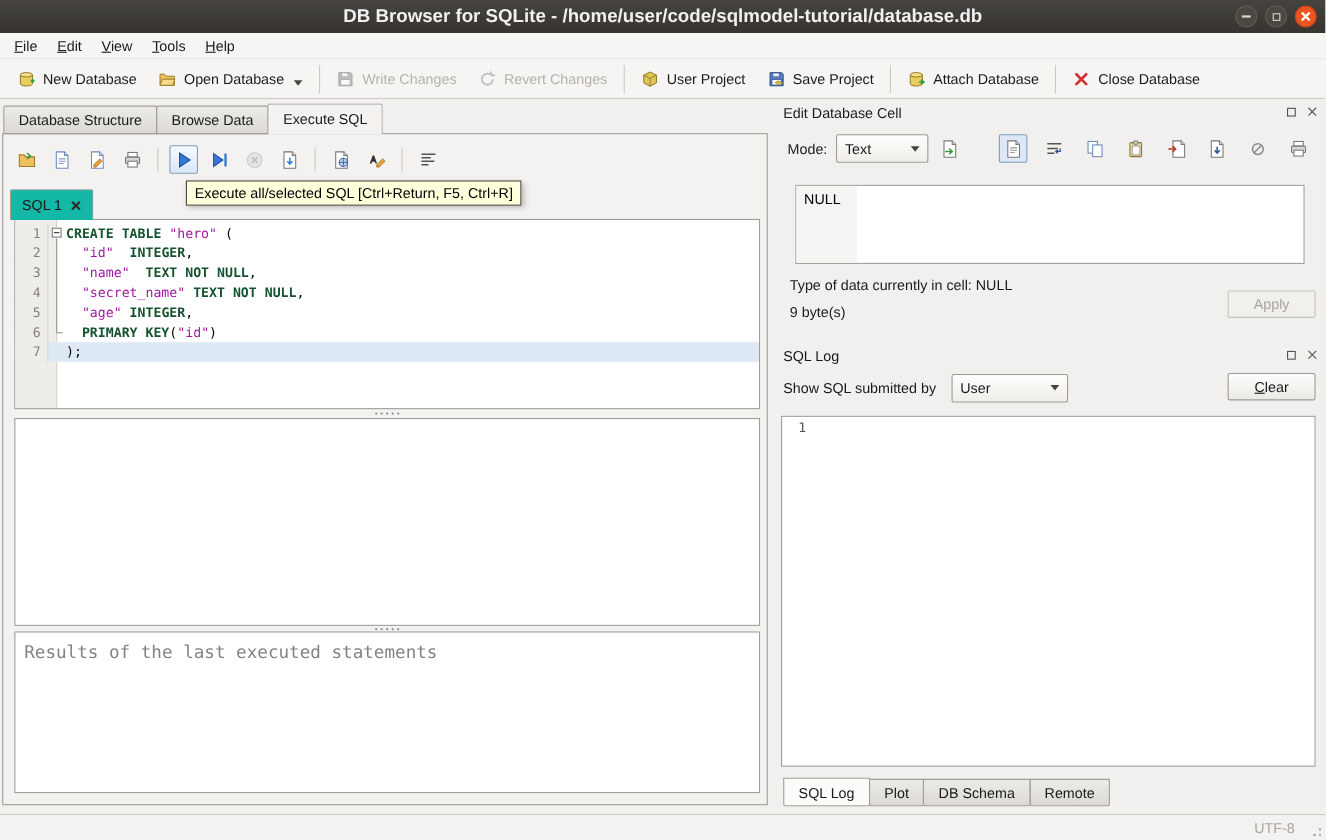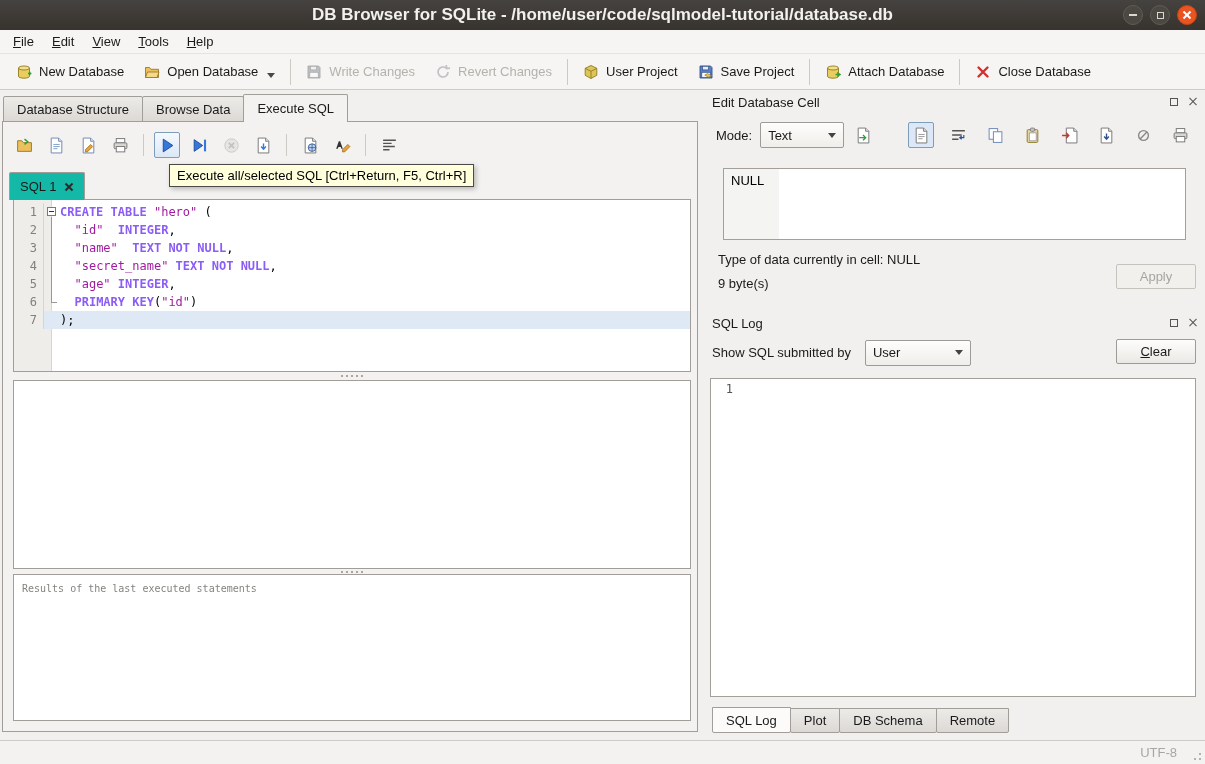--- a/index.html
+++ b/index.html
@@ -95,31 +95,31 @@
   .ln { width:30px; flex:none; background:#efedea; color:#84817c; text-align:right; padding-right:6px;
     border-right:1px solid #d8d5d0; margin-right:0; }
   .fold { width:16px; flex:none; position:relative; }
   .fold.mid::before { content:''; position:absolute; left:7px; top:0; bottom:0; border-left:1px solid #9a9894; }
   .fold.start::before { content:''; position:absolute; left:7px; top:14px; bottom:0; border-left:1px solid #9a9894; }
   .fold.end::before { content:''; position:absolute; left:7px; top:0; height:9px; border-left:1px solid #9a9894; }
   .fold.end::after { content:''; position:absolute; left:7px; top:9px; width:6px; border-top:1px solid #9a9894; }
   .fold-box { position:absolute; left:3px; top:4px; width:9px; height:9px; border:1px solid #7c7a76; background:#fff; }
   .fold-box::after { content:''; position:absolute; left:1px; right:1px; top:3px; border-top:1px solid #333; }
   .code { white-space:pre; flex:1; }
-  .t-k { color:#8b5cf6; font-weight:bold; }
+  .t-k { color:#14532d; font-weight:bold; }
   .t-s { color:#a11ba1; }
   .t-p { color:#000; }
 
   .split-handle { position:absolute; left:10px; width:678px; height:6px; display:flex; gap:3px;
     align-items:center; justify-content:center; }
   .split-handle .dot { width:2px; height:2px; border-radius:50%; background:#8f8c87; }
 
   .pane { position:absolute; left:10px; width:678px; background:#fff; border:1px solid #a19e99; }
   #results-grid { top:258px; height:189px; }
-  #results-msg { top:452px; height:147px; font-family:"DejaVu Sans Mono",monospace; font-size:10px;
+  #results-msg { top:452px; height:147px; font-family:"DejaVu Sans Mono",monospace; font-size:16px;
     color:#85837f; padding:8px; }
 
   
   .dock-title { position:absolute; left:6px; right:4px; height:18px; display:flex; align-items:center; }
   .dock-title .label { flex:1; }
   .dock-btns { display:flex; gap:3px; }
   .dock-btn { width:16px; height:16px; display:flex; align-items:center; justify-content:center; }
   .float-glyph { width:8px; height:8px; border:1px solid #55534f; }
 
   #dock1-title { top:3px; }

